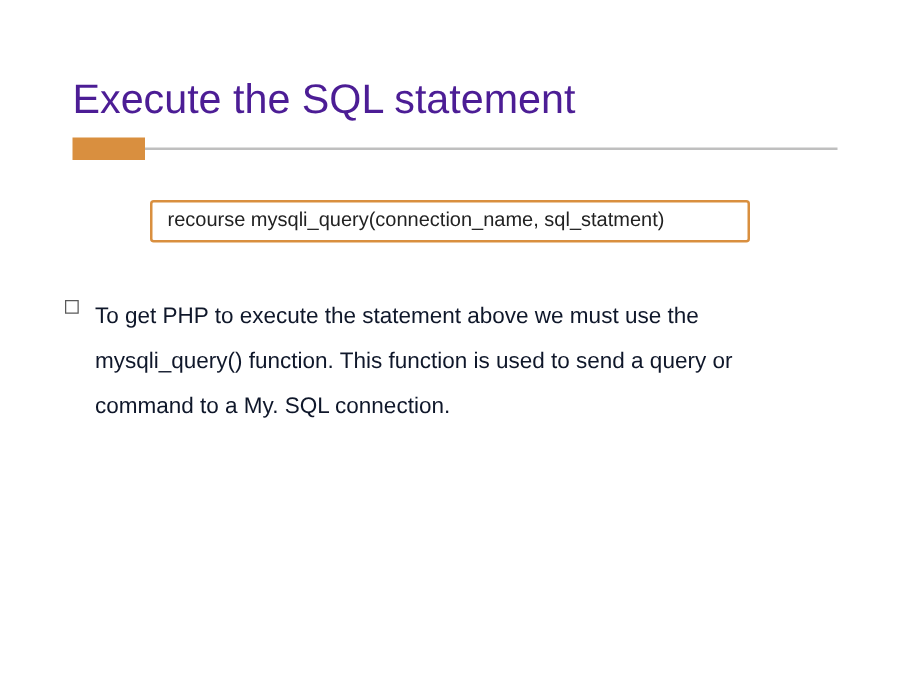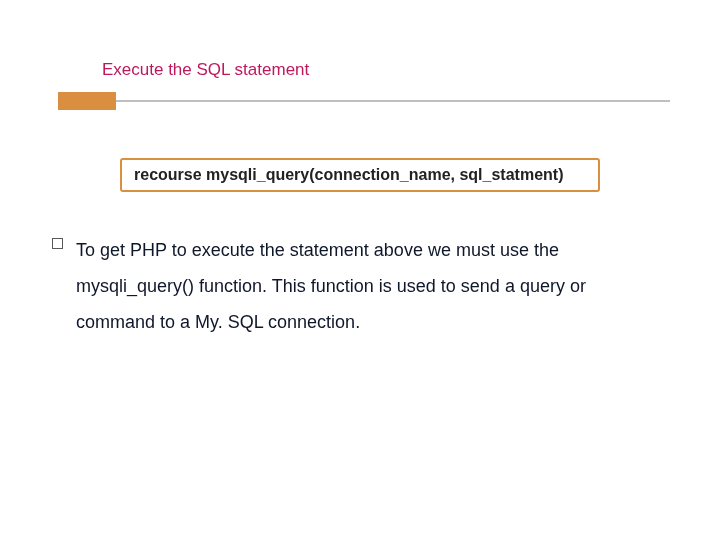--- a/index.html
+++ b/index.html
@@ -8,24 +8,23 @@
     height: 540px;
     background: #fff;
     font-family: Arial, Helvetica, sans-serif;
     color: #333;
     position: relative;
   }
   .title-area {
     padding: 60px 0 0 58px;
   }
   .title {
-    font-size: 17px;
+    font-size: 33px;
     font-weight: 400;
-    color: #be185d;
-    margin-left: 44px;
+    color: #4c1d95;
   }
   .rule-wrap {
     margin-top: 12px;
     position: relative;
   }
   .orange-block {
     position: absolute;
     left: 0;
     top: 0;
     width: 58px;
@@ -34,27 +33,27 @@
   }
   .gray-line {
     position: absolute;
     left: 58px;
     right: 50px;
     top: 8px;
     height: 2px;
     background: #bfbfbf;
   }
   .code-box {
-    margin: 78px auto 0 auto;
+    margin: 62px auto 0 auto;
     width: 480px;
     border: 2px solid #d98f3f;
     border-radius: 3px;
     padding: 6px 12px;
     font-size: 16px;
-    font-weight: 700;
+    font-weight: 400;
     color: #222;
     text-align: left;
   }
   .body-text {
     margin: 40px 60px 0 76px;
     position: relative;
     font-size: 18px;
     line-height: 2.0;
     color: #0f172a;
   }

